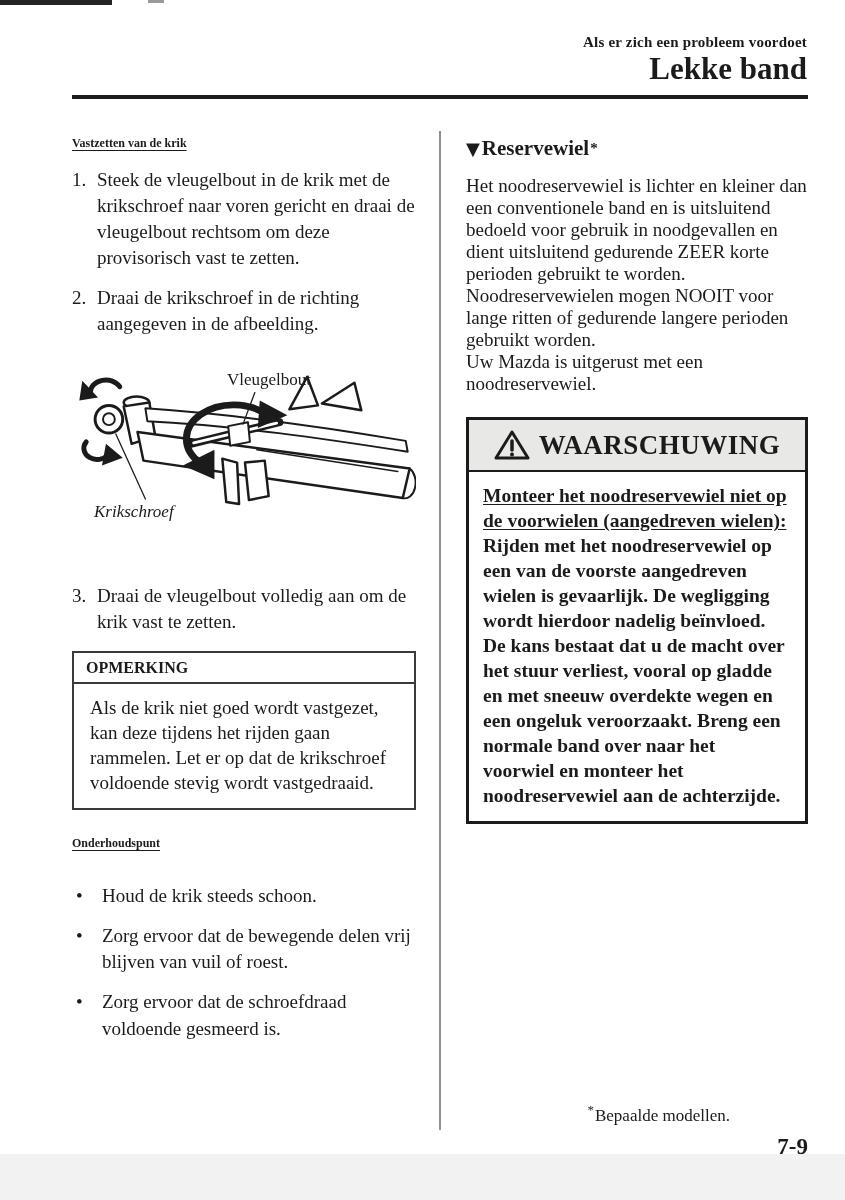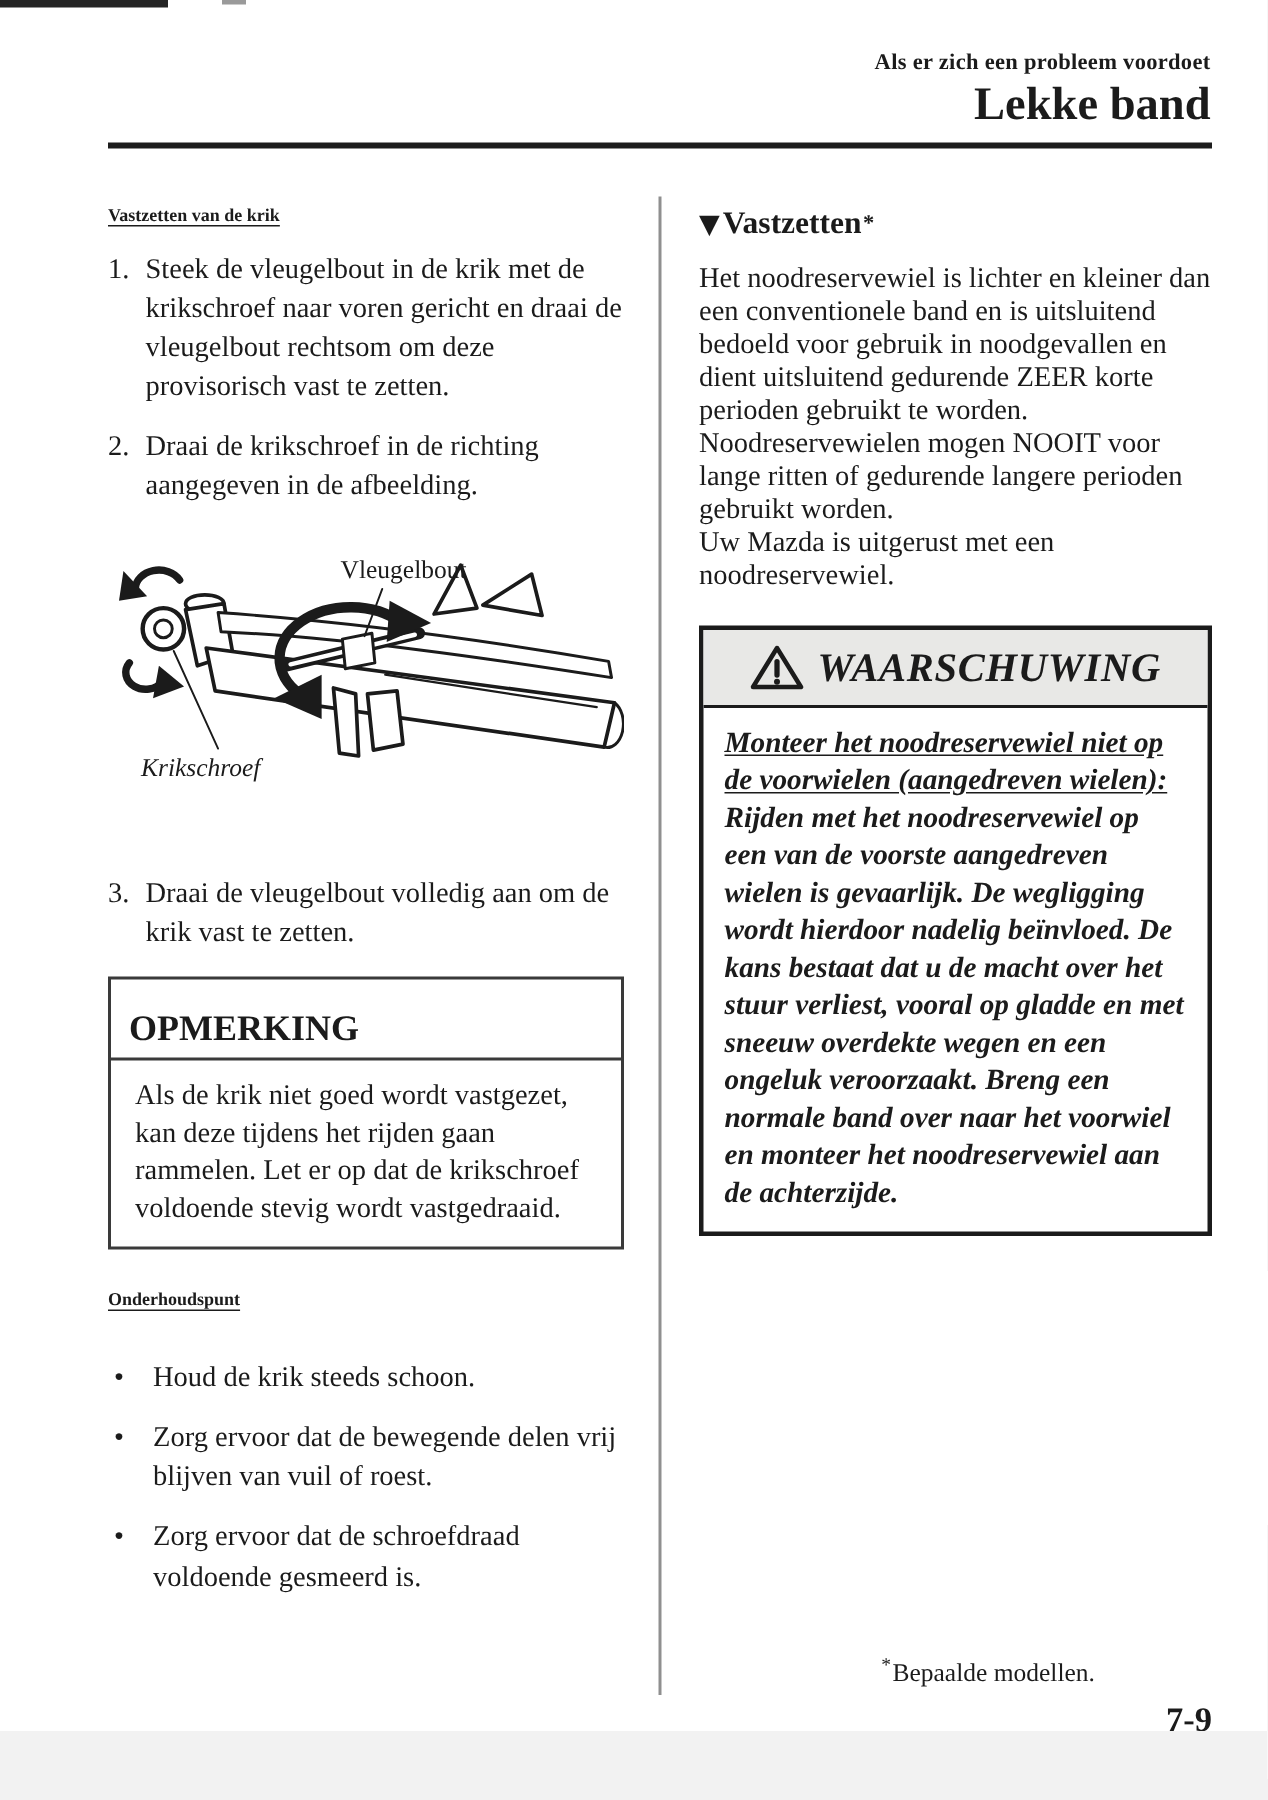--- a/index.html
+++ b/index.html
@@ -40,46 +40,46 @@
 
   
   .jack-figure{position:relative;width:344px;height:212px;margin:26px 0 8px 0;}
   .jack-figure svg{position:absolute;left:0;top:0;}
   .fig-label{position:absolute;font-size:17px;line-height:1.1;white-space:nowrap;}
   .label-top{left:155px;top:8px;}
   .label-bottom{left:22px;top:140px;font-style:italic;}
 
   
   .note-box{border:2px solid #3a3a3a;margin:16px 0 0 0;}
-  .note-title{font-size:24px;font-weight:bold;padding:20px 12px 5px 12px;border-bottom:2px solid #3a3a3a;}
+  .note-title{font-size:16px;font-weight:bold;padding:6px 12px 5px 12px;border-bottom:2px solid #3a3a3a;}
   .note-body{margin:4px;padding:7px 12px 9px 12px;font-size:19px;line-height:1.32;}
 
   .section-heading.second{margin-top:26px;margin-bottom:32px;}
   .bullet{display:flex;margin:0 0 14px 0;font-size:19px;line-height:1.37;}
   .bullet-mark{flex:none;width:26px;padding-left:4px;}
   .bullet-text{flex:1;}
 
   
   .r-heading{margin:0 0 14px 0;font-size:21px;font-weight:bold;display:flex;align-items:baseline;}
   .tri{font-size:18px;margin-right:2px;font-family:"DejaVu Sans",sans-serif;}
   .r-heading sup{font-size:15px;margin-left:1px;transform:translateY(-2px);}
   .body-p{margin:0;font-size:19px;line-height:1.16;}
 
   
   .warning-box{border:3px solid #1b1b1b;margin-top:22px;}
   .warning-header{
     background:#e8e8e6;border-bottom:2px solid #1b1b1b;
     display:flex;align-items:center;justify-content:center;
     padding:9px 6px;gap:9px;
   }
-  .warning-title{font-size:27px;font-weight:bold;font-style:italic;letter-spacing:.5px;}
+  .warning-title{font-size:27px;font-weight:bold;letter-spacing:.5px;}
   .warn-icon{flex:none;}
   .warning-body{padding:12px 14px 12px 14px;}
   .warn-lead,.warn-text{
-    margin:0;font-size:19.5px;font-weight:bold;font-style:italic;line-height:1.28;
+    margin:0;font-size:19.5px;font-weight:bold;line-height:1.28;
   }
   .warn-lead{text-decoration:underline;text-underline-offset:2px;}
 
   
   .footnote{position:absolute;top:1102px;right:115px;font-size:17px;}
   .footnote sup{font-size:13px;margin-right:1px;}
   .page-number{position:absolute;top:1134px;right:37px;font-size:23px;font-weight:bold;}
 </style>
 </head>
 <body>
@@ -181,21 +181,21 @@
     </div>
     <div class="bullet">
       <span class="bullet-mark">•</span>
       <span class="bullet-text">Zorg ervoor dat de schroefdraad voldoende gesmeerd is.</span>
     </div>
   </section>
 
   <section class="col-right">
     <h2 class="r-heading">
       <span class="tri">▼</span>
-      <span>Vastzetten</span>
+      <span>Reservewiel</span>
       <sup>*</sup>
     </h2>
 
     <p class="body-p">Het noodreservewiel is lichter en kleiner dan een conventionele band en is uitsluitend bedoeld voor gebruik in noodgevallen en dient uitsluitend gedurende ZEER korte perioden gebruikt te worden. Noodreservewielen mogen NOOIT voor lange ritten of gedurende langere perioden gebruikt worden.</p>
     <p class="body-p">Uw Mazda is uitgerust met een noodreservewiel.</p>
 
     <div class="warning-box">
       <div class="warning-header">
         <svg class="warn-icon" width="36" height="32" viewBox="0 0 36 32">
           <path d="M18,3 L34,29 L2,29 Z" fill="none" stroke="#1b1b1b" stroke-width="3" stroke-linejoin="round"></path>

